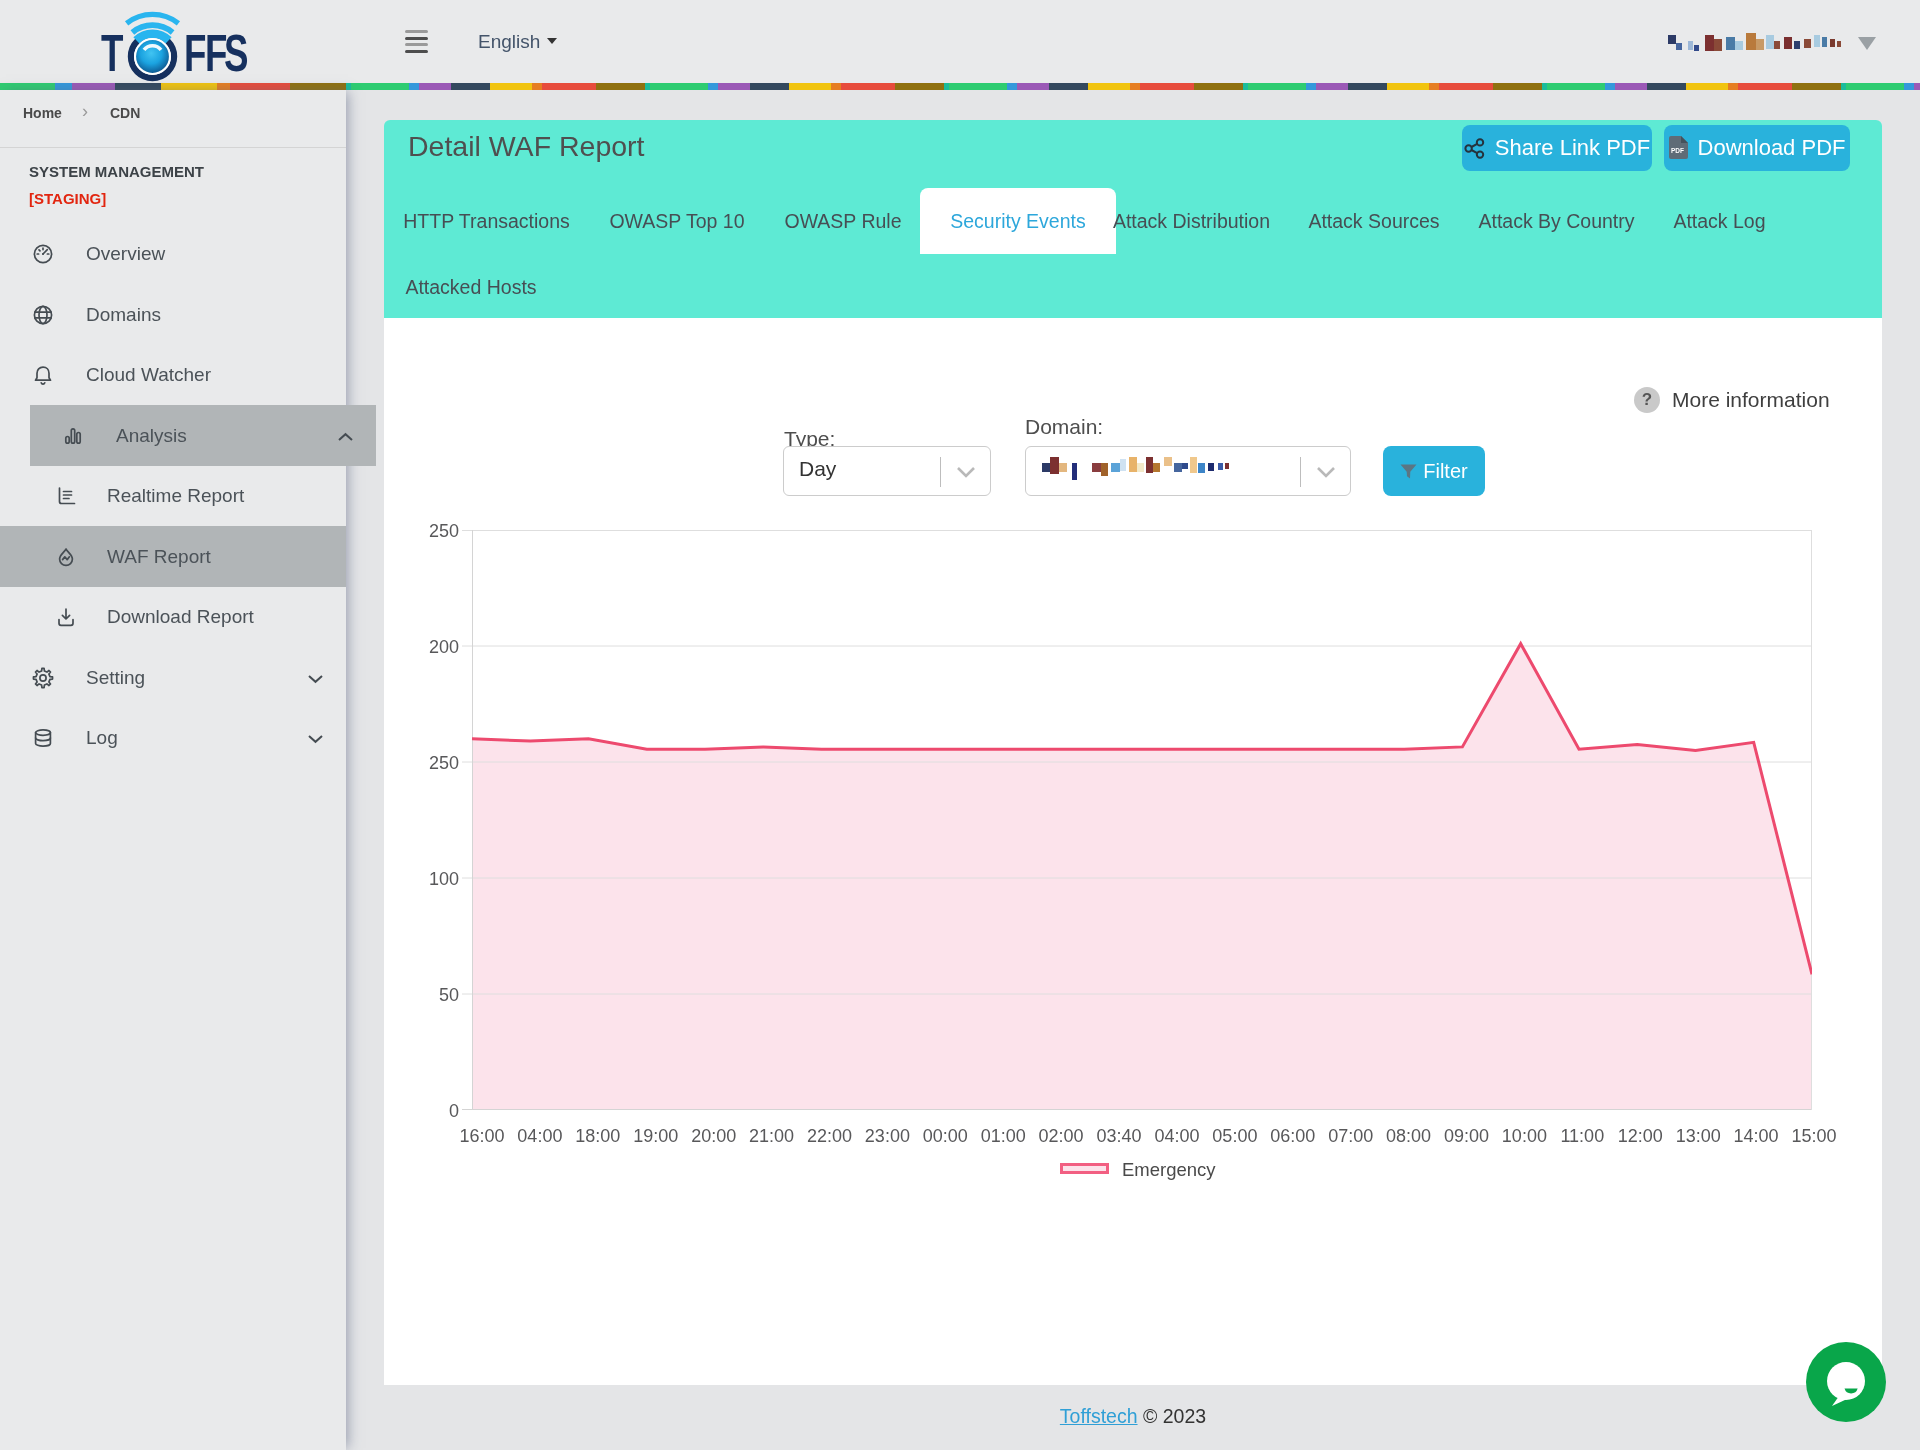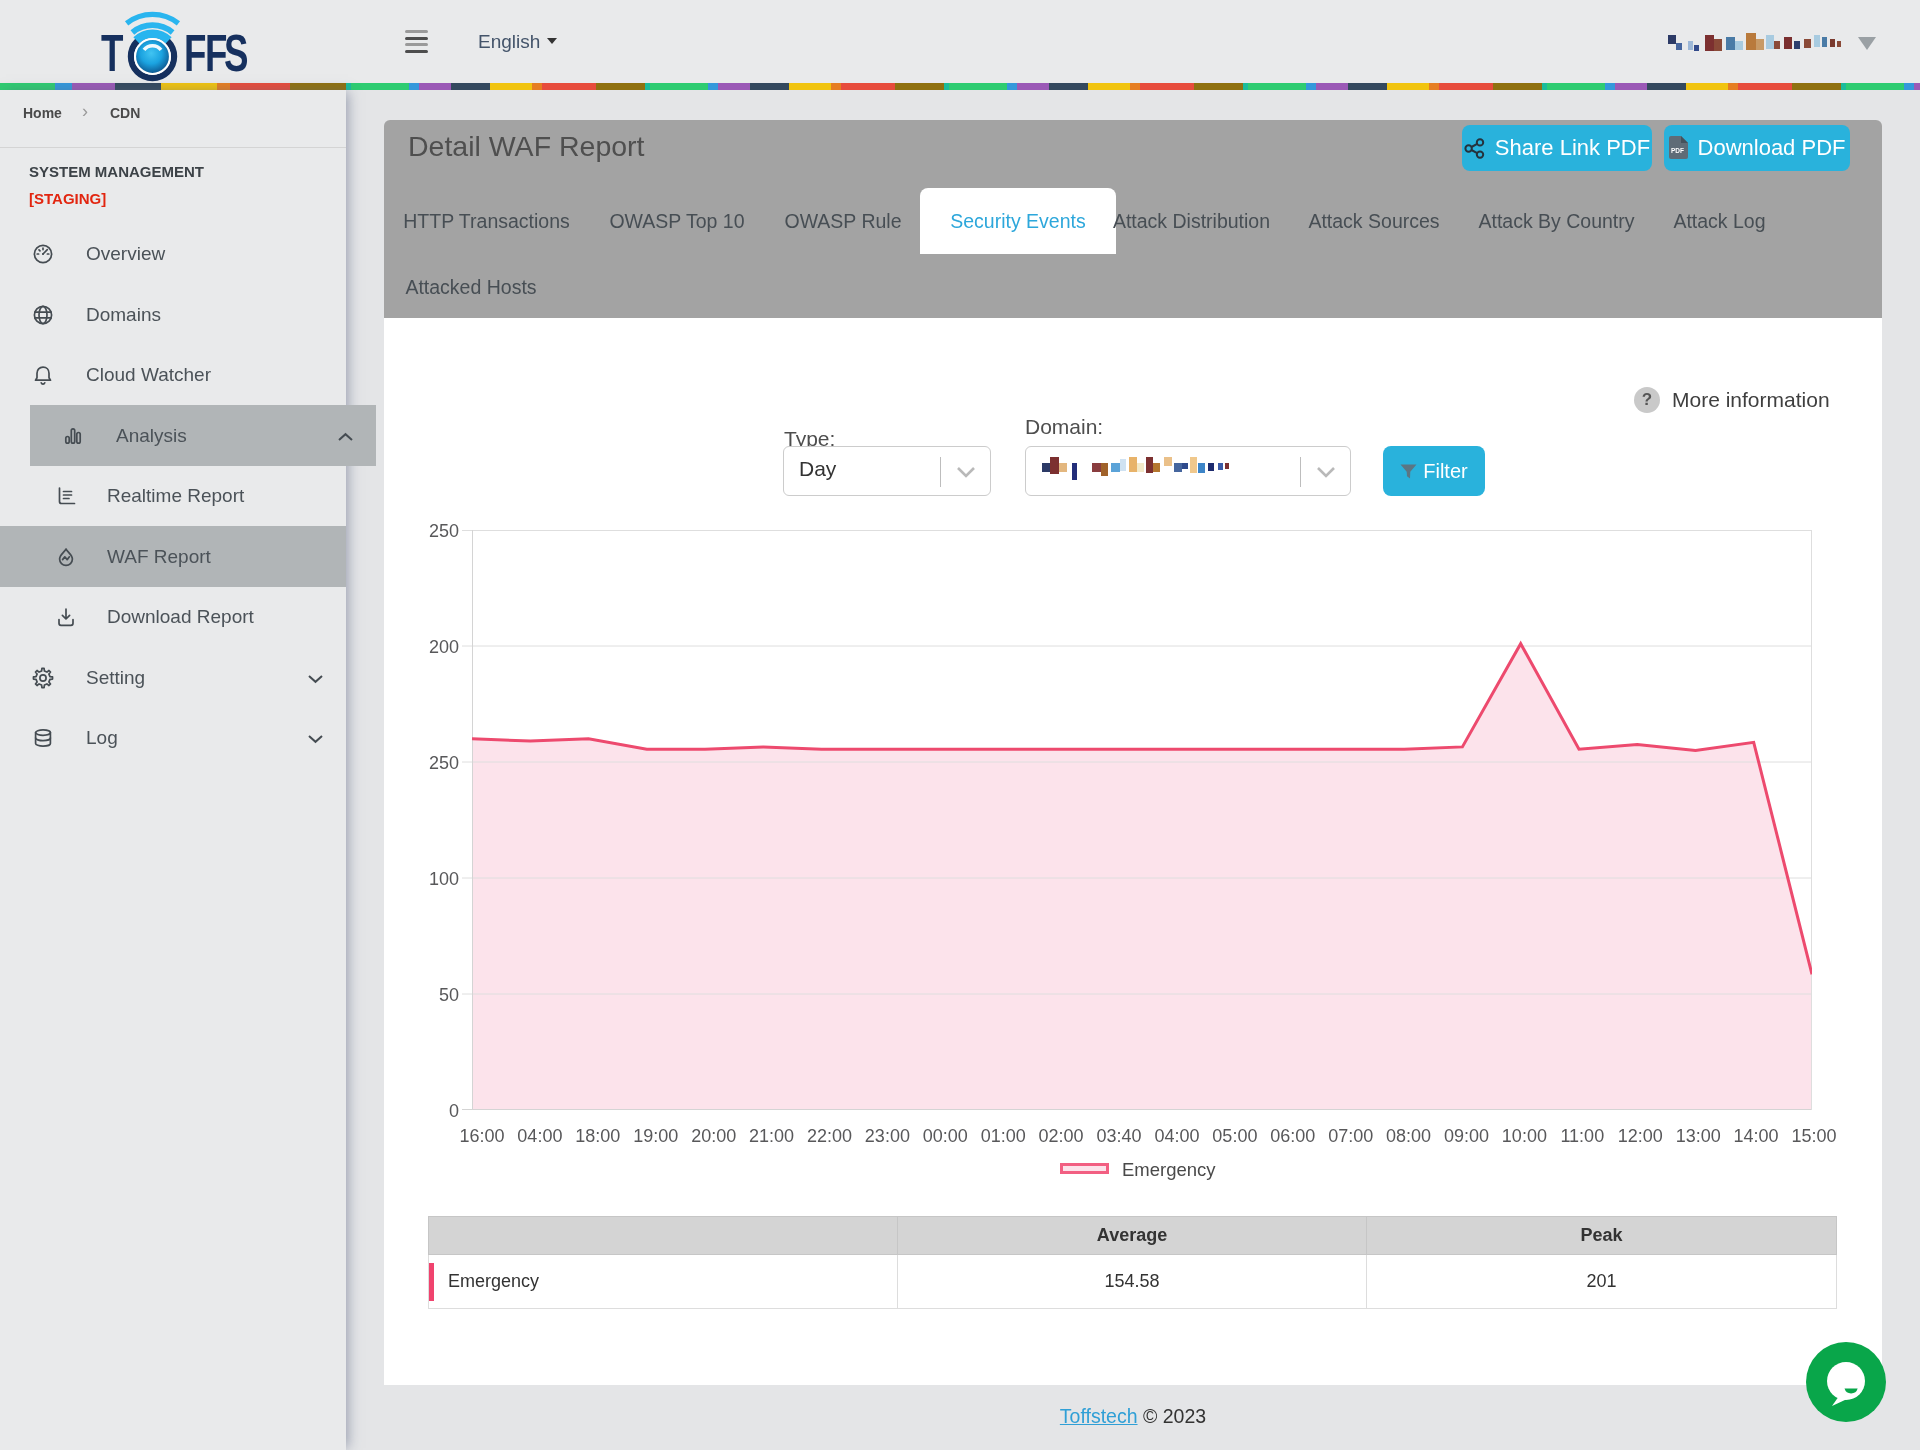--- a/index.html
+++ b/index.html
@@ -39,21 +39,21 @@
 
 .mrow { position:absolute; left:0; width:346px; height:61px; }
 .mrow.hl { background:#b1b5b7; }
 .mrow .ic { position:absolute; left:32px; top:50%; margin-top:-11px; width:22px; height:22px; }
 .mrow.sub .ic { left:55px; }
 .mrow .lbl { position:absolute; left:86px; top:50%; transform:translateY(-50%); font-size:19px; color:#4b5258; }
 .mrow.sub .lbl { left:107px; }
 .mrow .chev { position:absolute; right:22px; top:50%; margin-top:-8px; width:17px; height:17px; }
 
 
-#card { position:absolute; left:384px; top:120px; width:1498px; height:1265px; background:#a3a3a3; border-radius:6px; }
+#card { position:absolute; left:384px; top:120px; width:1498px; height:1265px; background:#5eead4; border-radius:6px; }
 #card h1 { position:absolute; left:24px; top:10px; font-size:28.5px; font-weight:normal; color:#4f4f4f; }
 
 .btn { position:absolute; top:5px; height:46px; background:#29b2dc; border-radius:8px; color:#fff;
   font-size:22px; line-height:46px; text-align:center; }
 #btn-share { left:1078px; width:190px; }
 #btn-dl { left:1280px; width:186px; }
 .btn svg { vertical-align:-4px; margin-right:10px; }
 
 .tabs1 { position:absolute; left:0; top:68px; width:100%; height:66px; }
 .tab { position:absolute; top:0; height:66px; line-height:66px; font-size:19.5px; color:#474e54; text-align:center; }
@@ -345,34 +345,20 @@
         <div class="xlab" style="left:1047.5px;top:808px;">09:00</div>
         <div class="xlab" style="left:1105.4px;top:808px;">10:00</div>
         <div class="xlab" style="left:1163.3px;top:808px;">11:00</div>
         <div class="xlab" style="left:1221.3px;top:808px;">12:00</div>
         <div class="xlab" style="left:1279.2px;top:808px;">13:00</div>
         <div class="xlab" style="left:1337.1px;top:808px;">14:00</div>
         <div class="xlab" style="left:1395.0px;top:808px;">15:00</div>
       </div>
     <div id="legend-box"></div>
     <div id="legend-txt">Emergency</div>
-    <table id="tbl">
-      <tbody>
-          <tr>
-            <th style="width:469px;"></th>
-            <th style="width:469px;">Average</th>
-            <th>Peak</th>
-          </tr>
-      <tr>
-            <td class="first"><span class="bar"></span>Emergency</td>
-            <td>154.58</td>
-            <td>201</td>
-          </tr>
-    </tbody>
-      </table>
   </div>
 </div>
 
 <div id="footer"><a>Toffstech</a> <span>© 2023</span></div>
 
 <svg id="chat" viewBox="0 0 80 80">
   <circle cx="40" cy="40" r="40" fill="#09a64a"></circle>
   <circle cx="40" cy="39" r="19" fill="#fff"></circle>
   <path d="M33 54 L26 64 L40 57.5 Z" fill="#fff"></path>
   <path d="M38.5 46.5 a6.9 6.9 0 0 0 13.2 0 Z" fill="#09a64a"></path>

